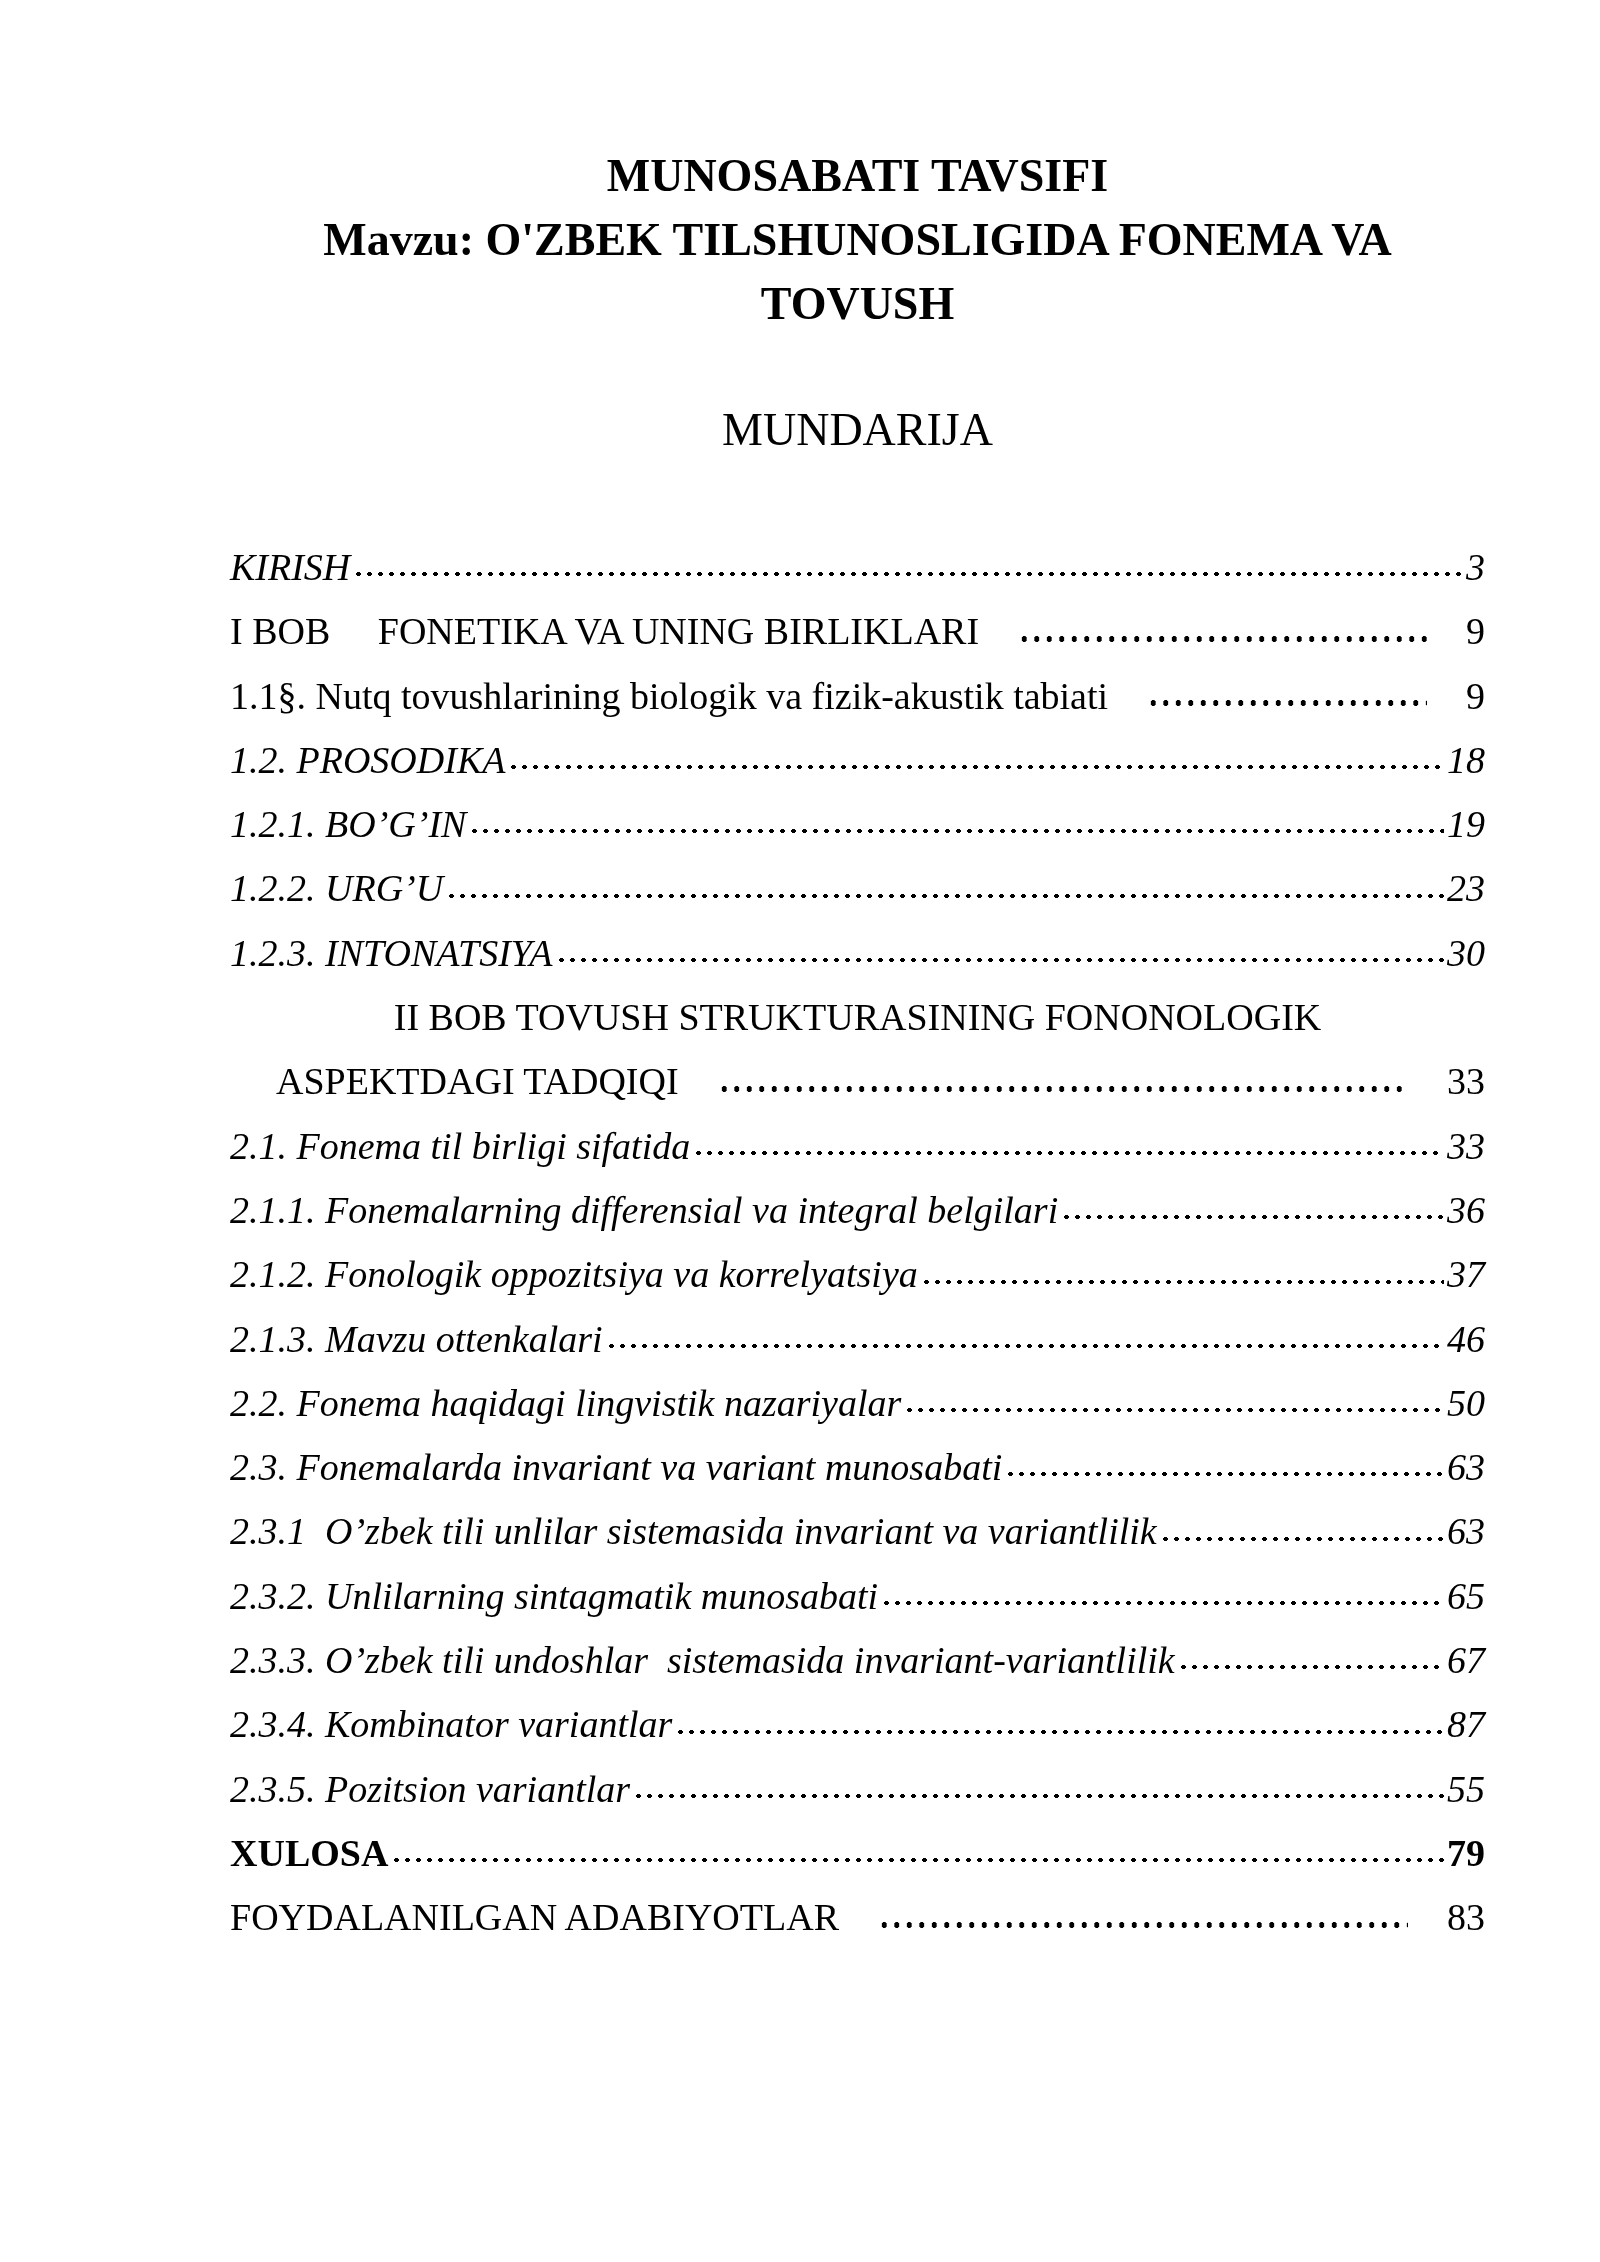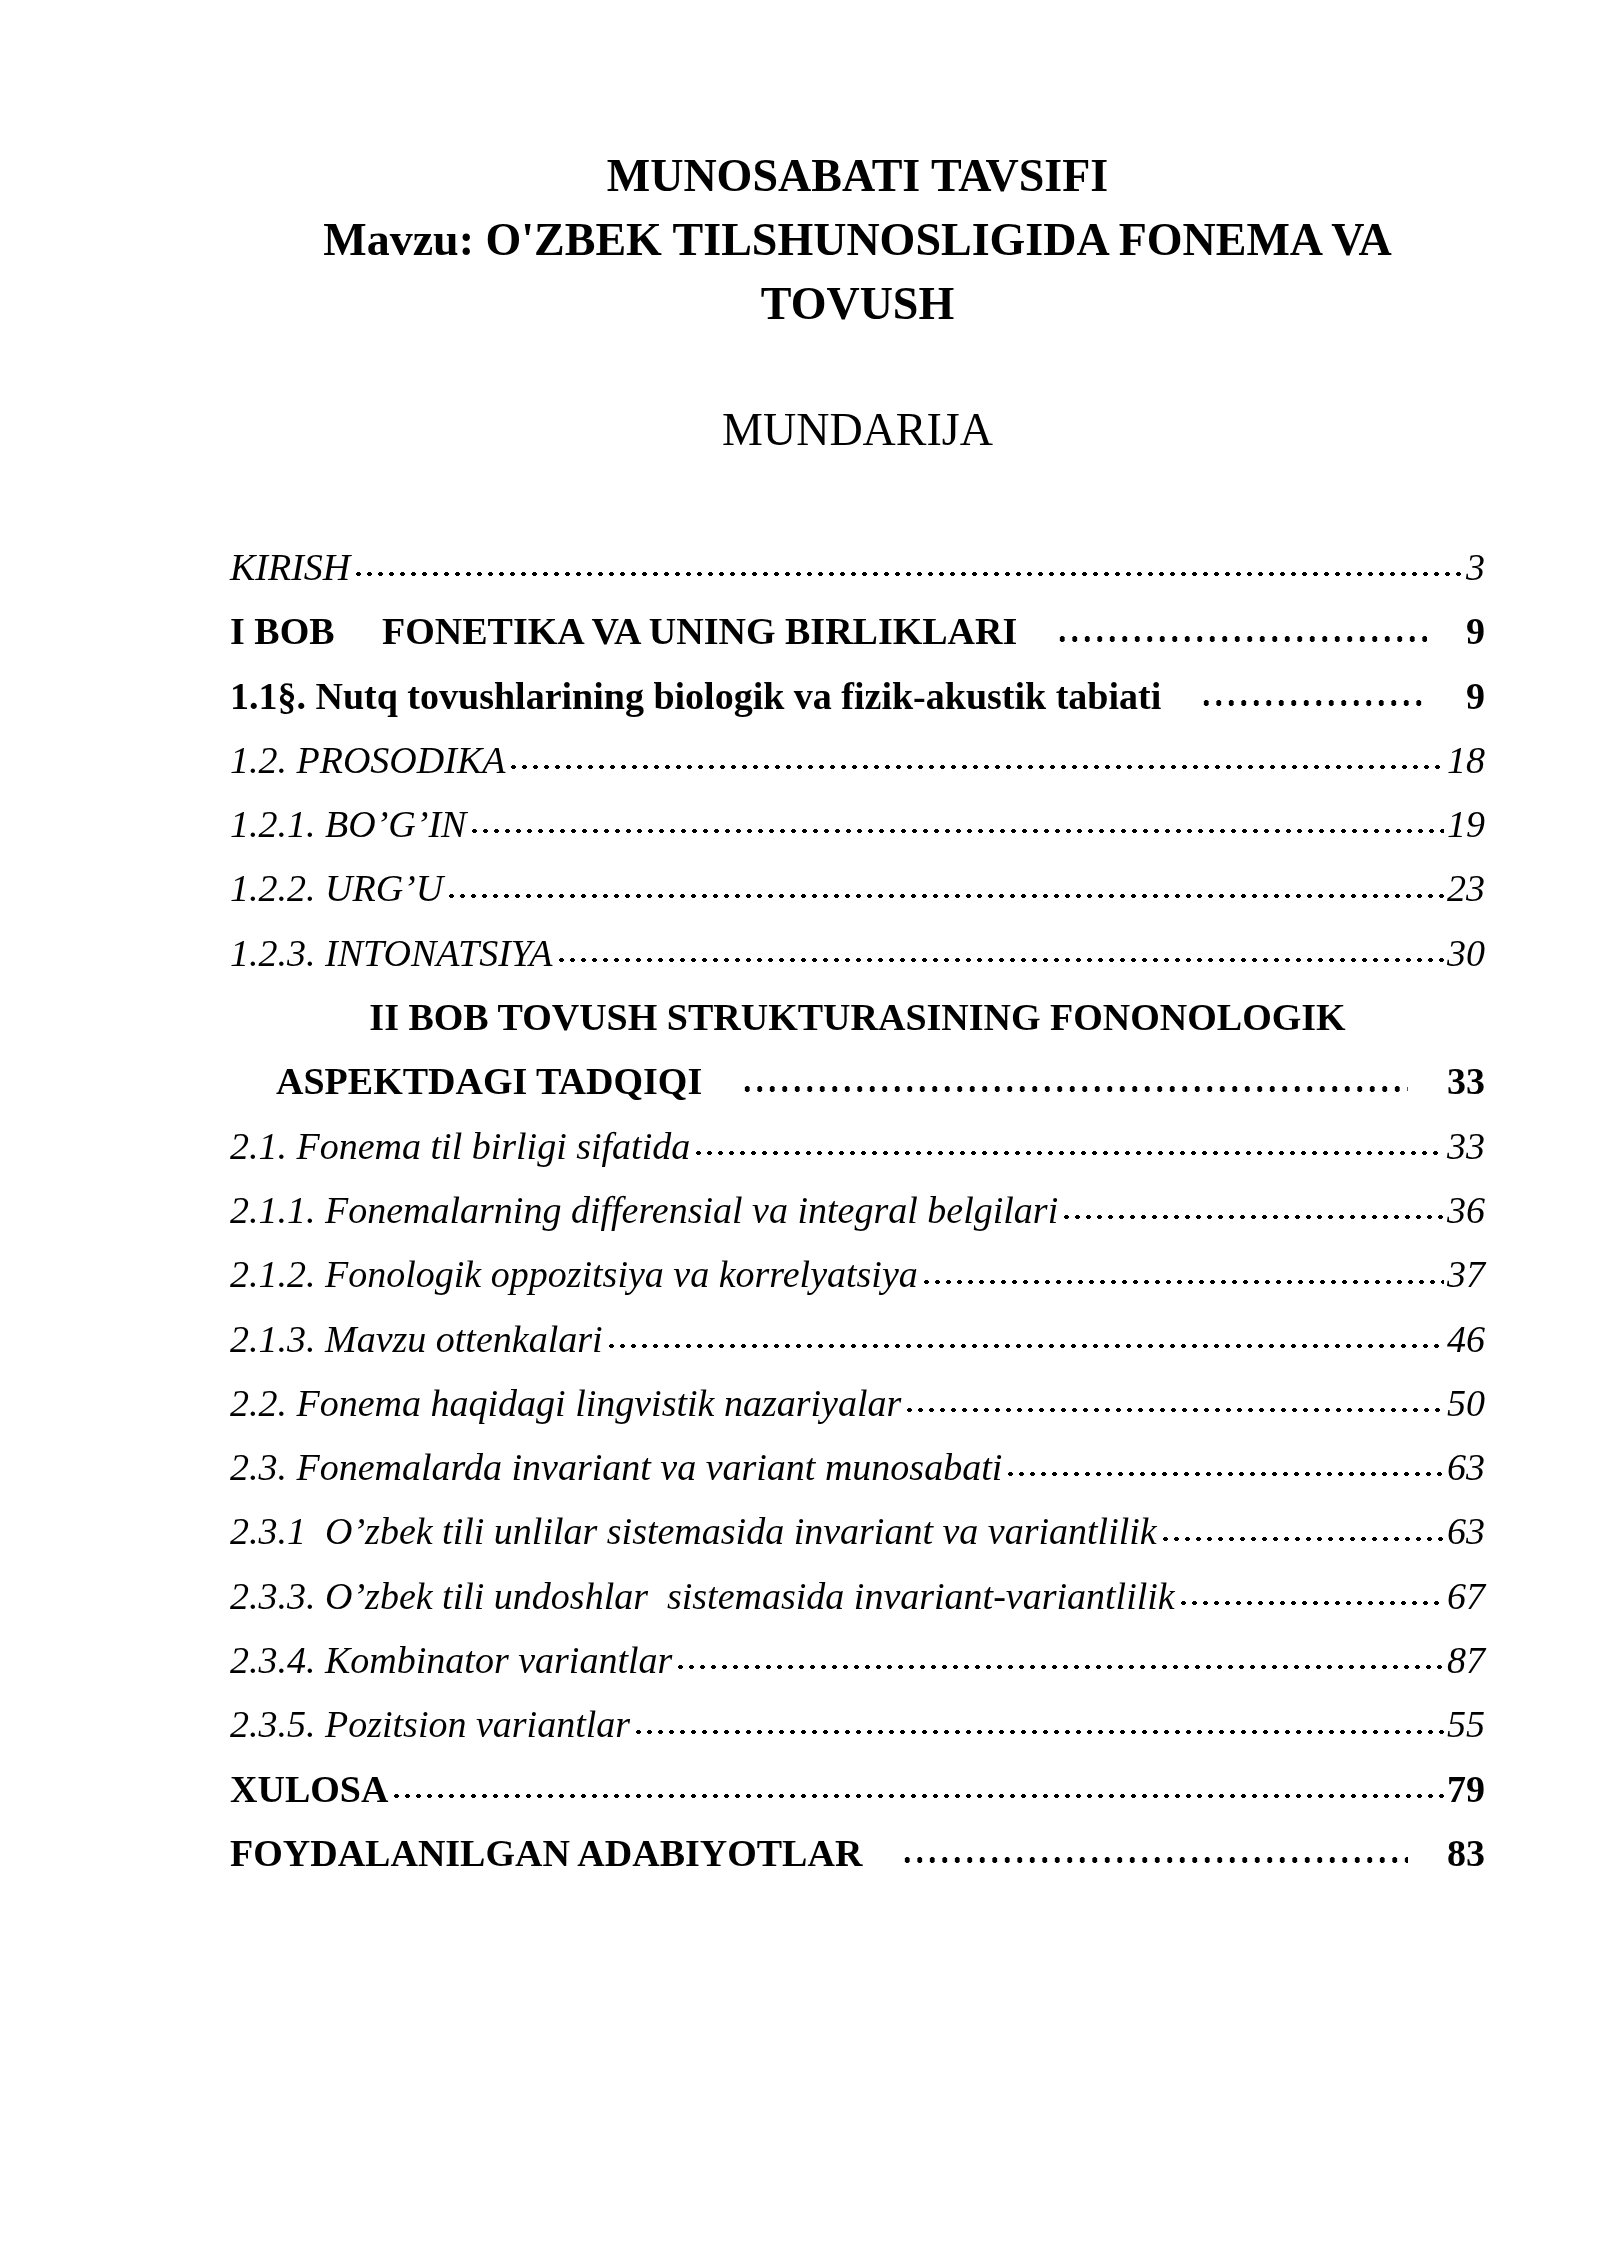--- a/index.html
+++ b/index.html
@@ -16,21 +16,21 @@
   .doc-title{ text-align:center; font-weight:bold; font-size:46px; line-height:64px; }
   .spacer-a{ height:62px; }
   .contents-heading{ margin:0; text-align:center; font-weight:normal; font-size:46px; line-height:64px; }
   .spacer-b{ height:73px; }
 
   .toc{ font-size:38px; }
   .row{ display:flex; align-items:baseline; line-height:64.3px; height:64.3px; }
   .row .lbl{ white-space:pre-wrap; flex:0 0 auto; }
   .row .pg{ flex:0 0 auto; }
   .it{ font-style:italic; }
-  .b{ font-weight:bold;gap:36px; }
+  .b{ font-weight:normal;gap:36px; }
   .bi{ font-weight:bold; }
   .chapter-line{ justify-content:center; }
   .indent2{ padding-left:46px; }
 
   .leader{
     flex:1 1 auto;
     align-self:flex-end;
     height:8px;
     margin:0 3px 21px 3px;
     background-image:radial-gradient(circle, #000 2.3px, transparent 2.45px);
@@ -148,20 +148,25 @@
       <span class="leader"></span>
       <span class="pg">63</span>
     </div>
 
     <div class="row it">
       <span class="lbl">2.3.1  O’zbek tili unlilar sistemasida invariant va variantlilik</span>
       <span class="leader"></span>
       <span class="pg">63</span>
     </div>
 
+    <div class="row it">
+      <span class="lbl">2.3.2. Unlilarning sintagmatik munosabati</span>
+      <span class="leader"></span>
+      <span class="pg">65</span>
+    </div>
 
     <div class="row it">
       <span class="lbl">2.3.3. O’zbek tili undoshlar  sistemasida invariant-variantlilik</span>
       <span class="leader"></span>
       <span class="pg">67</span>
     </div>
 
     <div class="row it">
       <span class="lbl">2.3.4. Kombinator variantlar</span>
       <span class="leader"></span>

